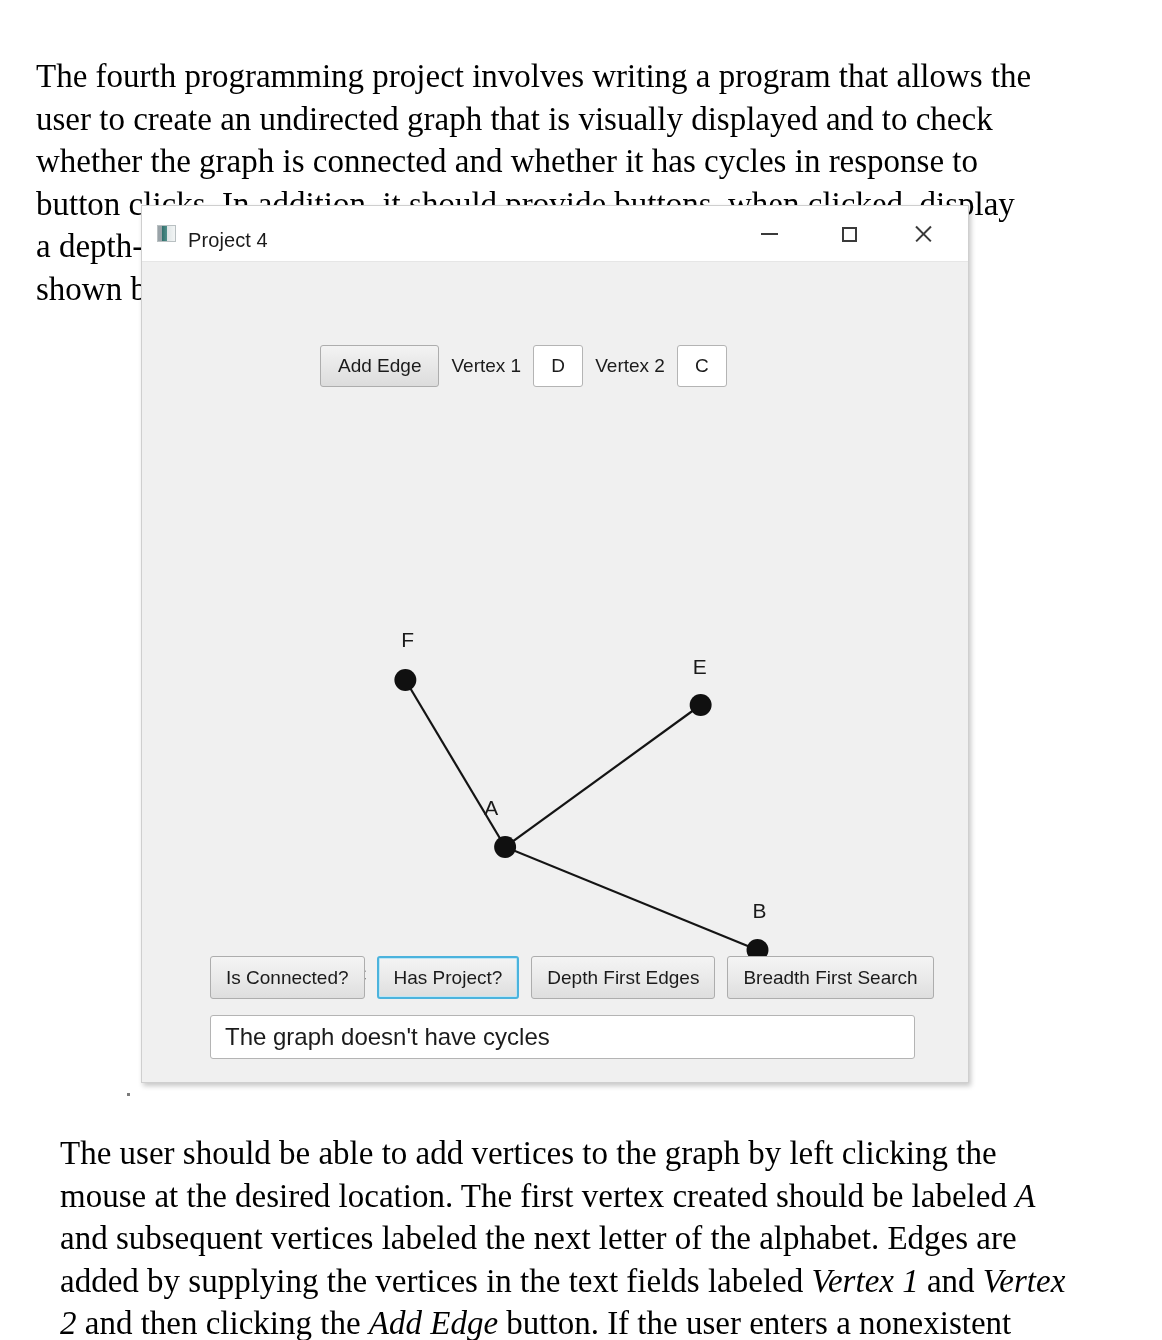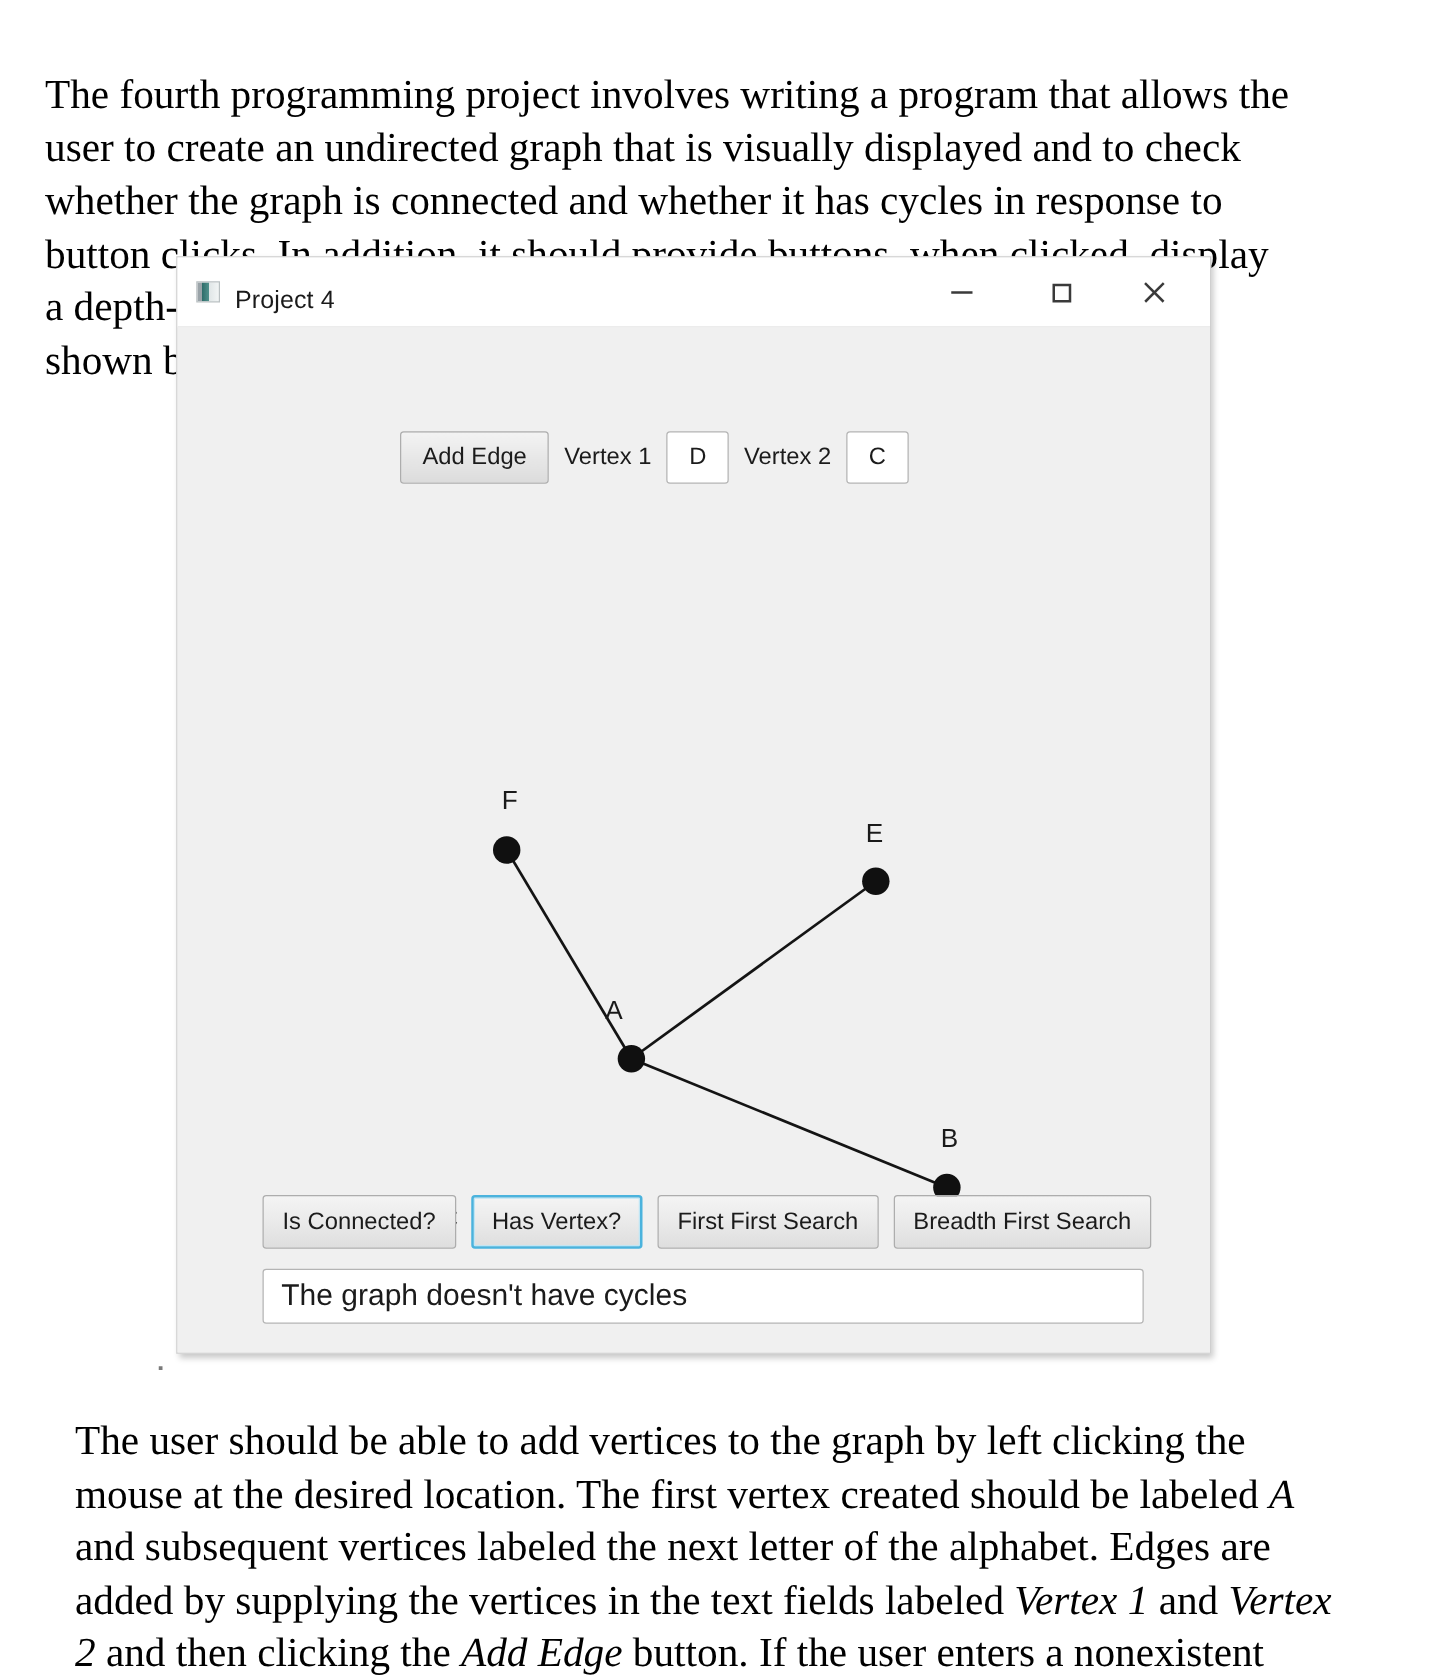--- a/index.html
+++ b/index.html
@@ -283,22 +283,22 @@
             <text x="210" y="580" class="vertex-label">C</text>
             <text x="642" y="677" class="vertex-label">D</text>
             <text x="552" y="272" class="vertex-label">E</text>
             <text x="260" y="245" class="vertex-label">F</text>
           </g>
       </svg>
     </div>
 
     <div id="action-bar">
         <div class="action-button">Is Connected?</div>
-        <div class="action-button focused">Has Vertex?</div>
-        <div class="action-button">First First Search</div>
+        <div class="action-button focused">Has Project?</div>
+        <div class="action-button">Depth First Edges</div>
         <div class="action-button">Breadth First Search</div>
       </div>
 
     <div id="status-field">The graph doesn't have cycles</div>
 
   </div>
 </div>
 
 <span id="page-artifact-dot"></span>
 

